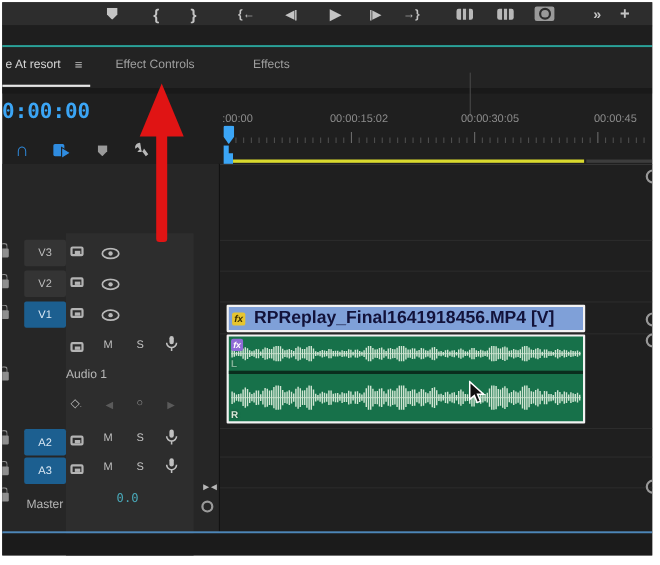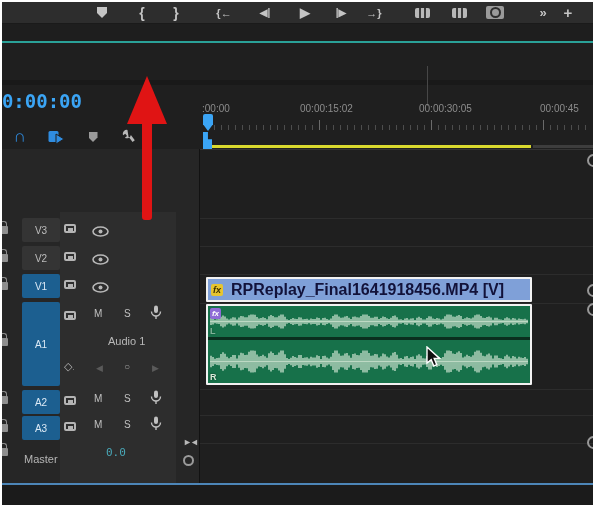--- a/index.html
+++ b/index.html
@@ -130,20 +130,27 @@
           <span class="cam">
             <i></i>
           </span>
         </span>
     <span class="tbicon" style="left:532px;width:18px;font-size:13px;">»</span>
     <span class="tbicon" style="left:556px;width:20px;font-size:15px;">+</span>
   </div>
   <div class="gapstrip"></div>
   <div class="tealline"></div>
 
+  <div class="tabbar">
+    <span class="tab active" style="left:3px;">e At resort</span>
+    <span class="tabmenu" style="left:66px;">≡</span>
+    <span class="tab" style="left:103px;">Effect Controls</span>
+    <span class="tab" style="left:228px;">Effects</span>
+    <span class="tabunderline"></span>
+  </div>
   <div class="tabshadow"></div>
 
   <div class="tcwrap">
     <span class="tc">00:00:00:00</span>
   </div>
 
   <span class="toolstrip-icon magnet" style="left:8px;top:125px;width:20px;height:20px;">∩</span>
   <span class="toolstrip-icon" style="left:44px;top:126px;width:20px;height:18px;">
     <svg width="17" height="15" viewBox="0 0 17 15">
       <rect x="0.5" y="1" width="10" height="11" rx="1.5" fill="#2f8ce0"></rect>
@@ -288,32 +295,31 @@
 
     <div class="trkbtn blue" style="top:125px;">V1</div>
     <span class="sync" style="left:62px;top:131px;"></span>
     <span class="eye" style="left:90px;top:130px;">
       <svg width="17" height="11" viewBox="0 0 17 11">
             <ellipse cx="8.5" cy="5.5" rx="7.5" ry="4.5" fill="none" stroke="#b8b8b8" stroke-width="1.6"></ellipse>
             <circle cx="8.5" cy="5.5" r="2" fill="#b8b8b8"></circle>
           </svg>
     </span>
 
-    <div class="trkbtn blue" style="top:153px;height:84px;">A1</div>
     <span class="sync" style="left:62px;top:162px;"></span>
     <span class="ms" style="left:92px;top:159px;">M</span>
     <span class="ms" style="left:122px;top:159px;">S</span>
     <span class="mic" style="left:148px;top:156px;">
       <svg width="12" height="15" viewBox="0 0 12 15">
             <rect x="4" y="0.5" width="4" height="7.5" rx="2" fill="#c0c0c0"></rect>
             <path d="M1.5 6.5 a4.5 4.5 0 0 0 9 0" fill="none" stroke="#c0c0c0" stroke-width="1.4"></path>
             <line x1="6" y1="11" x2="6" y2="14" stroke="#c0c0c0" stroke-width="1.4"></line>
           </svg>
     </span>
-    <span class="audioname" style="left:58px;top:186px;margin-left:48px;">Audio 1</span>
+    <span class="audioname" style="left:58px;top:186px;">Audio 1</span>
     <span class="kfdiamond" style="left:62px;top:211px;">◇<span style="font-size:7px;">.</span></span>
     <span class="kfnav" style="left:94px;top:214px;">◀</span>
     <span class="kfadd" style="left:122px;top:212px;">○</span>
     <span class="kfnav" style="left:150px;top:214px;">▶</span>
 
     <div class="trkbtn blue" style="top:241px;">A2</div>
     <span class="sync" style="left:62px;top:247px;"></span>
     <span class="ms" style="left:92px;top:244px;">M</span>
     <span class="ms" style="left:122px;top:244px;">S</span>
     <span class="mic" style="left:148px;top:241px;">

